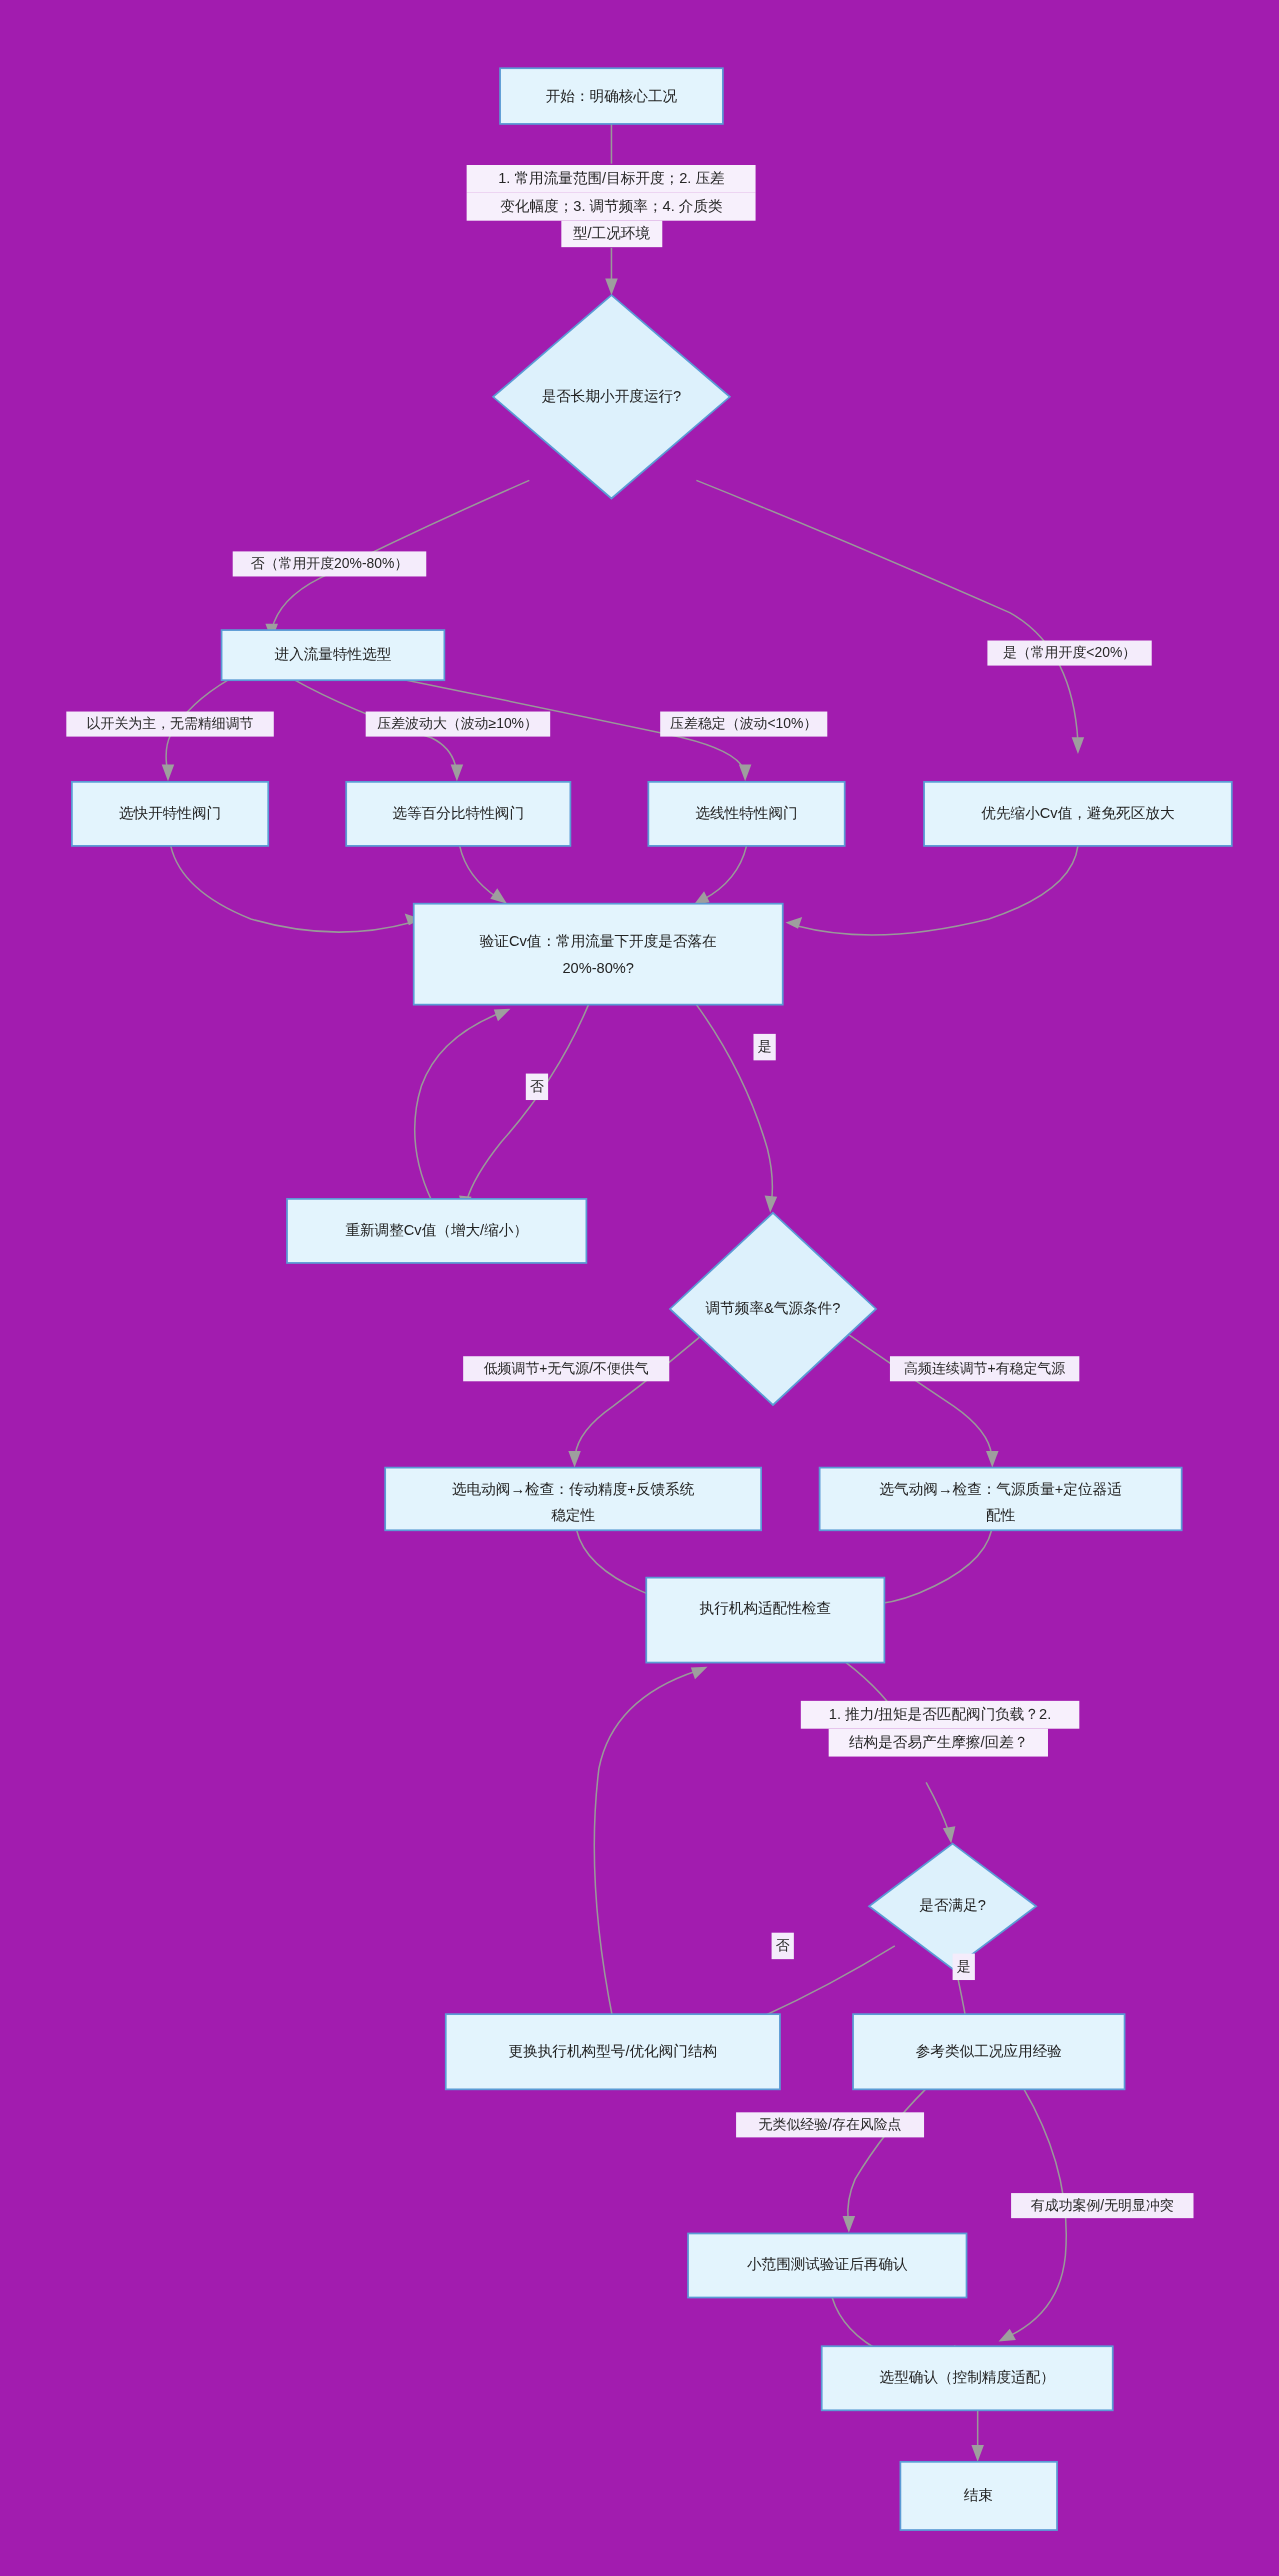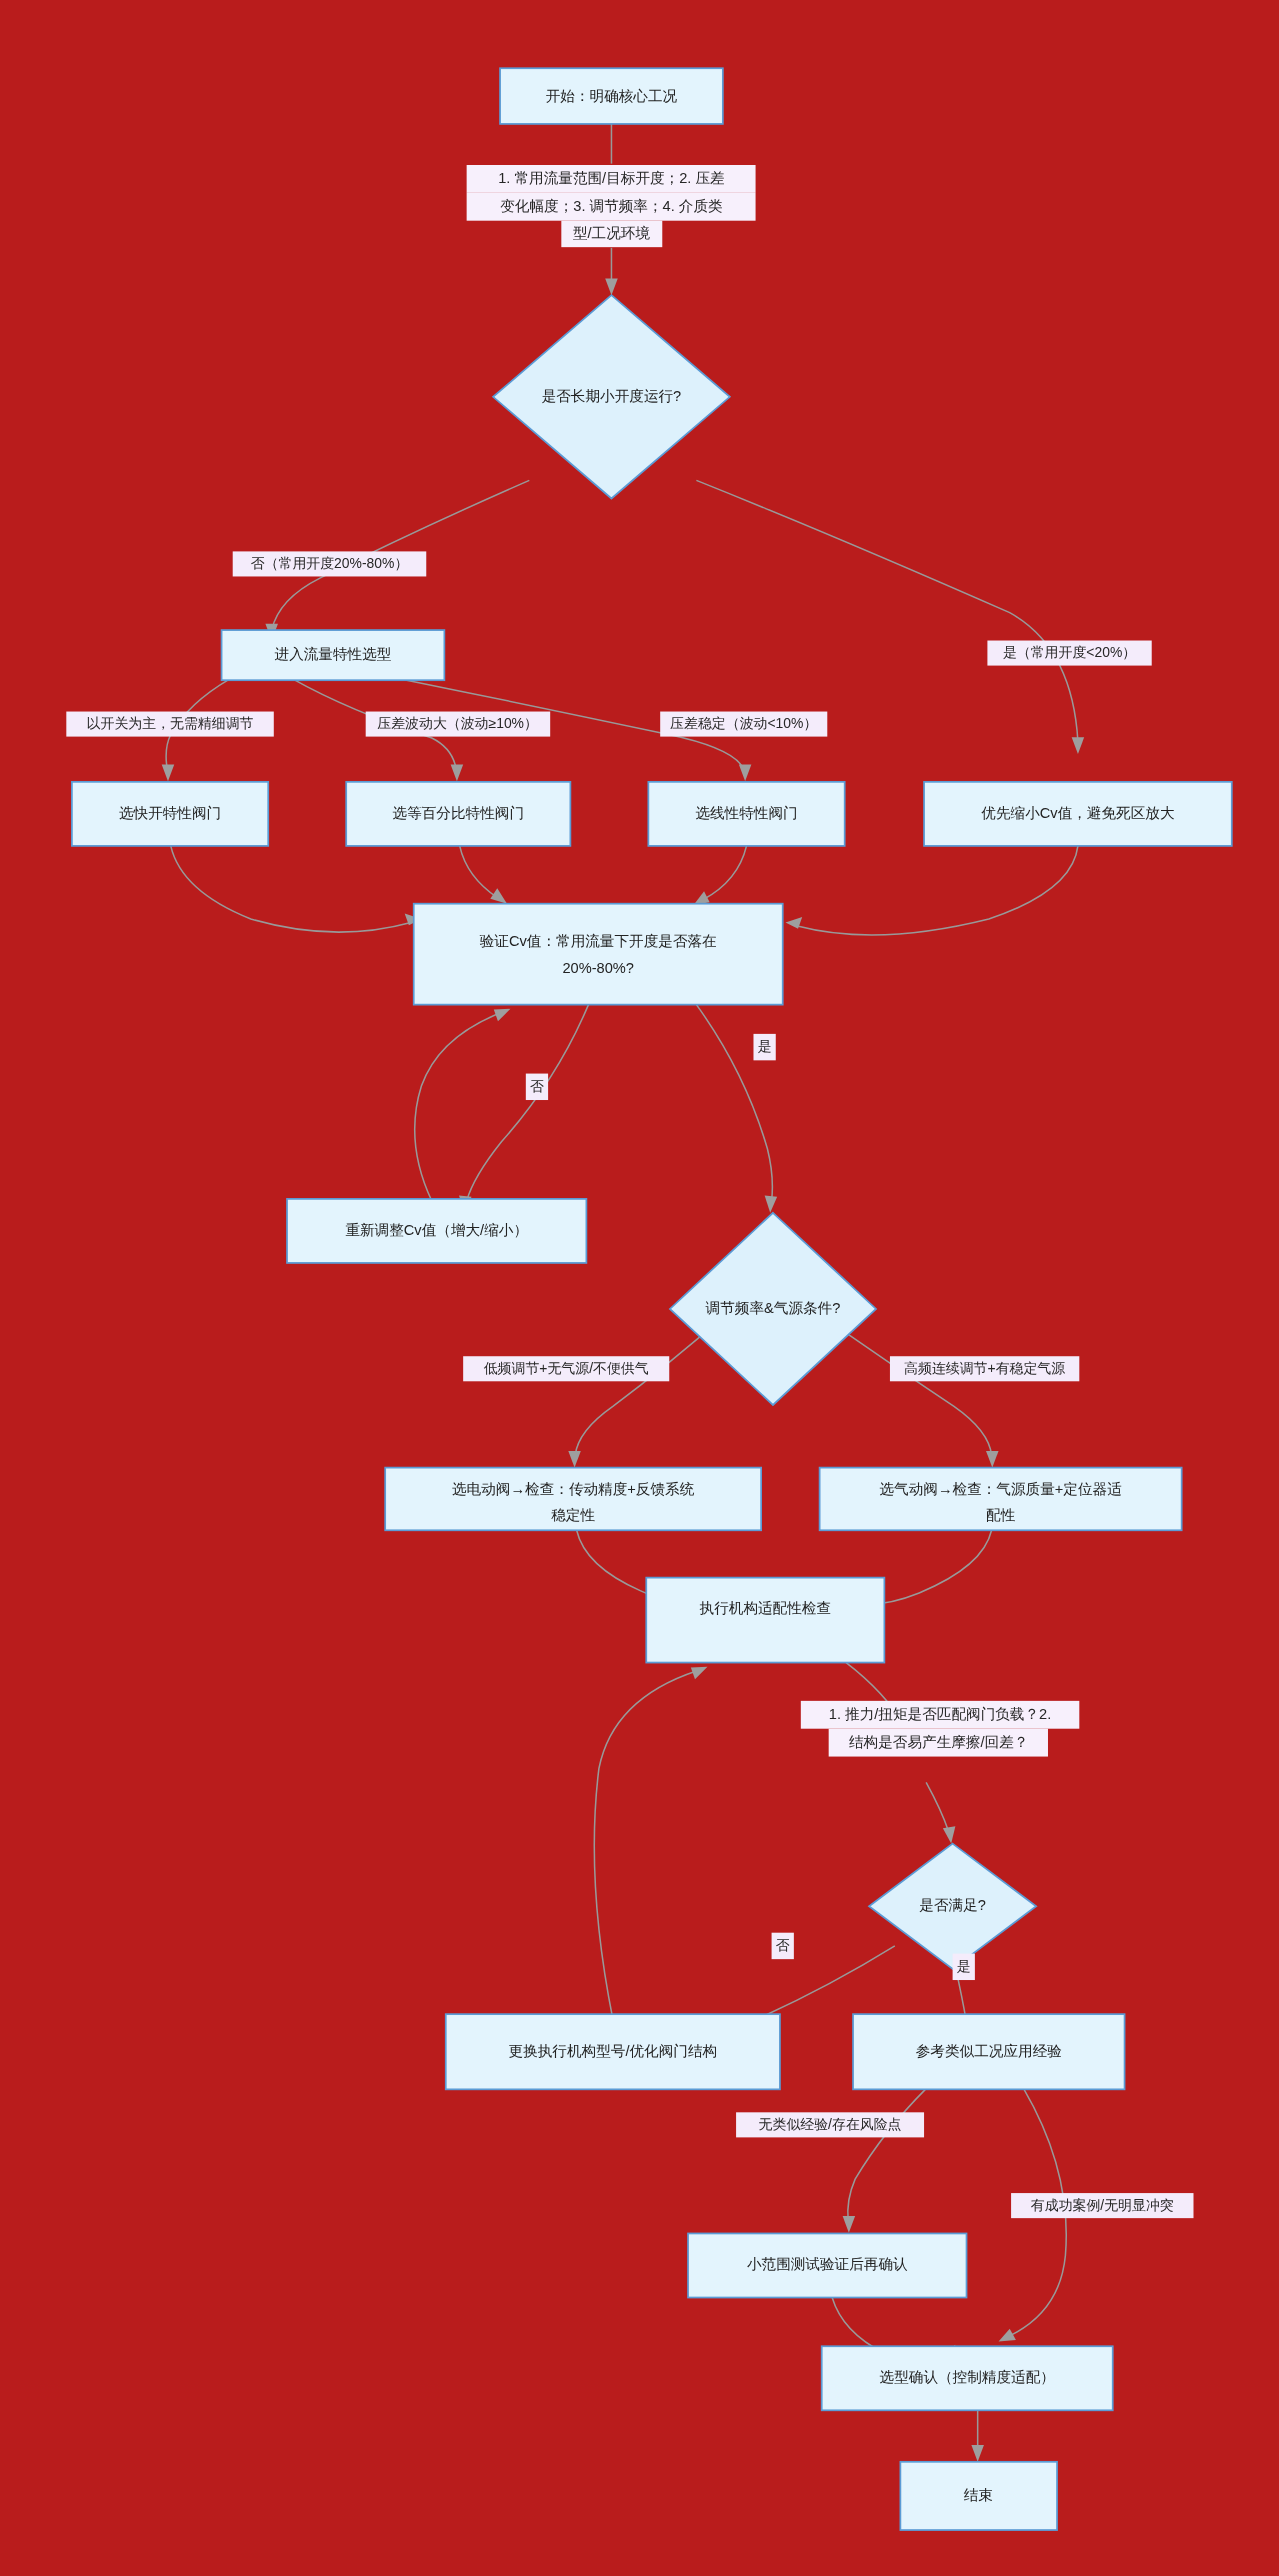--- a/index.html
+++ b/index.html
@@ -7,21 +7,21 @@
     padding: 0;
     background: #ffffff;
   }
   body {
     font-family: "Liberation Sans", "DejaVu Sans", sans-serif;
   }
   #flowchart-root {
     position: relative;
     width: 1280px;
     height: 2576px;
-    background: #b91c1c;
+    background: #a21caf;
     overflow: hidden;
   }
   svg.fc-canvas {
     position: absolute;
     top: 0;
     left: 0;
     width: 1280px;
     height: 2576px;
   }
   .node-rect {

